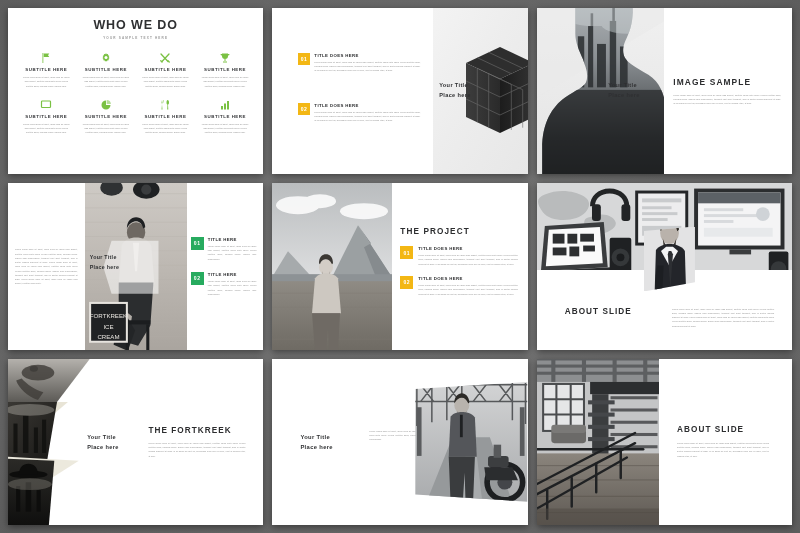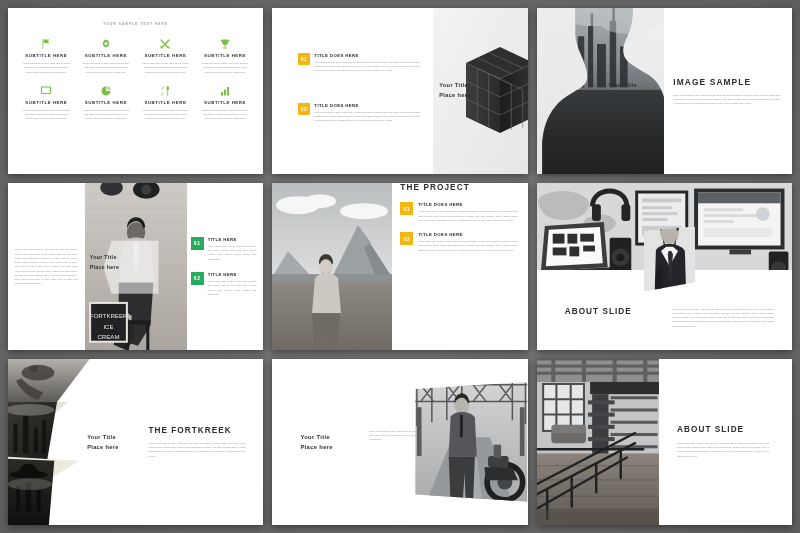--- a/index.html
+++ b/index.html
@@ -98,21 +98,21 @@
   }
   .s4 .tt{font-size:4.3px;font-weight:bold;letter-spacing:.4px;color:#2c2d2f;}
   .s4 .overlaytxt{
     position:absolute;left:32%;top:48%;transform:translateY(-50%);
     font-size:5.3px;font-weight:bold;color:#2f3032;line-height:1.8;letter-spacing:.3px;z-index:6;
   }
 
   
   .s5 .photo{position:absolute;left:0;top:0;width:47%;height:100%;overflow:hidden;}
   .s5 .right{position:absolute;right:0;top:0;width:53%;height:100%;
-    display:flex;flex-direction:column;padding:0 10px 0 8px;box-sizing:border-box;}
+    display:flex;flex-direction:column;justify-content:center;padding:0 10px 0 8px;box-sizing:border-box;}
   .s5 .h{font-size:8.2px;font-weight:bold;letter-spacing:1.1px;color:#2c2d2f;margin-bottom:10px;}
   .s5 .item{display:flex;gap:5px;margin-bottom:10px;}
   .s5 .num{
     width:13px;height:13px;background:#f3b714;color:#fff;flex:0 0 auto;
     display:flex;align-items:center;justify-content:center;font-size:5px;font-weight:bold;letter-spacing:.6px;
   }
   .s5 .tt{font-size:4.3px;font-weight:bold;letter-spacing:.4px;color:#2c2d2f;}
 
   
   .s6 .bg{position:absolute;inset:0;overflow:hidden;}
@@ -147,20 +147,21 @@
 
   .ph{width:100%;height:100%;display:block;}
 </style>
 </head>
 <body>
 
 <div class="deck">
   <div class="grid">
 
     <div class="slide s1">
+      <div class="t">WHO WE DO</div>
       <div class="sub">YOUR SAMPLE TEXT HERE</div>
       <div class="rows">
 
         <div class="row">
           <div class="cell">
             <span class="ico">
               <svg width="12" height="12" viewBox="0 0 24 24" fill="#7ac143">
                   <path d="M5 2h1.6v20H5z"></path>
                   <path d="M7.4 3.2h11.2l-2.6 3.4 2.6 3.4H7.4z"></path>
                 </svg>

